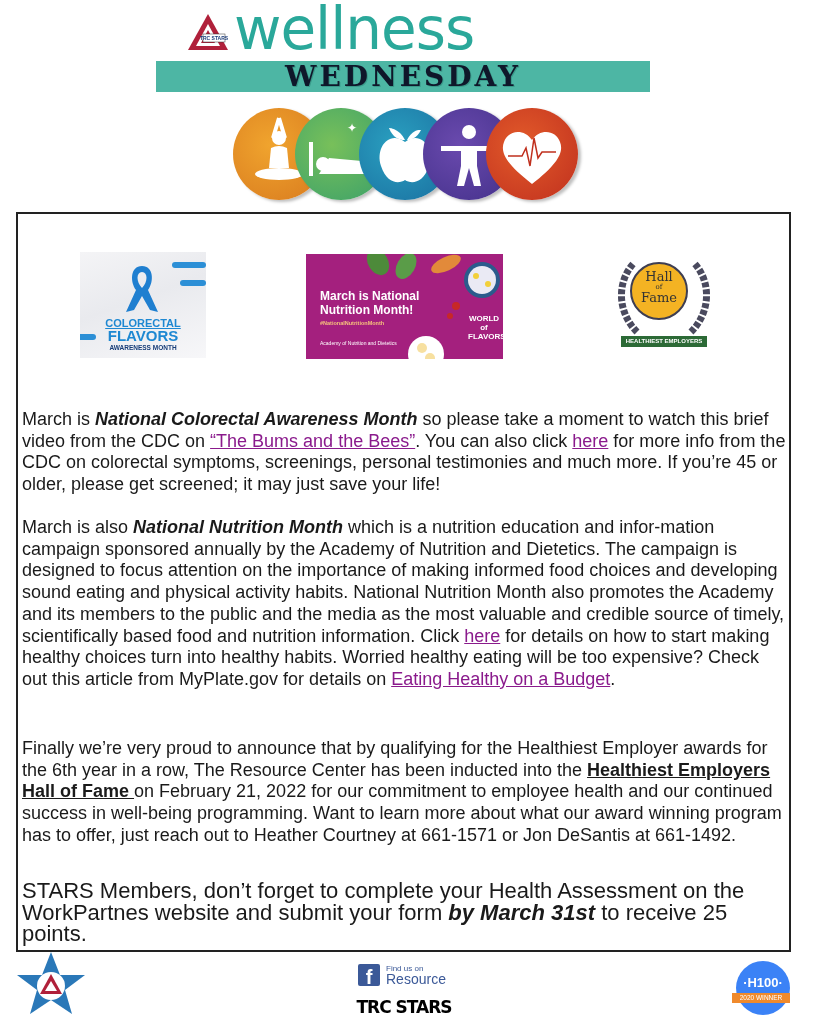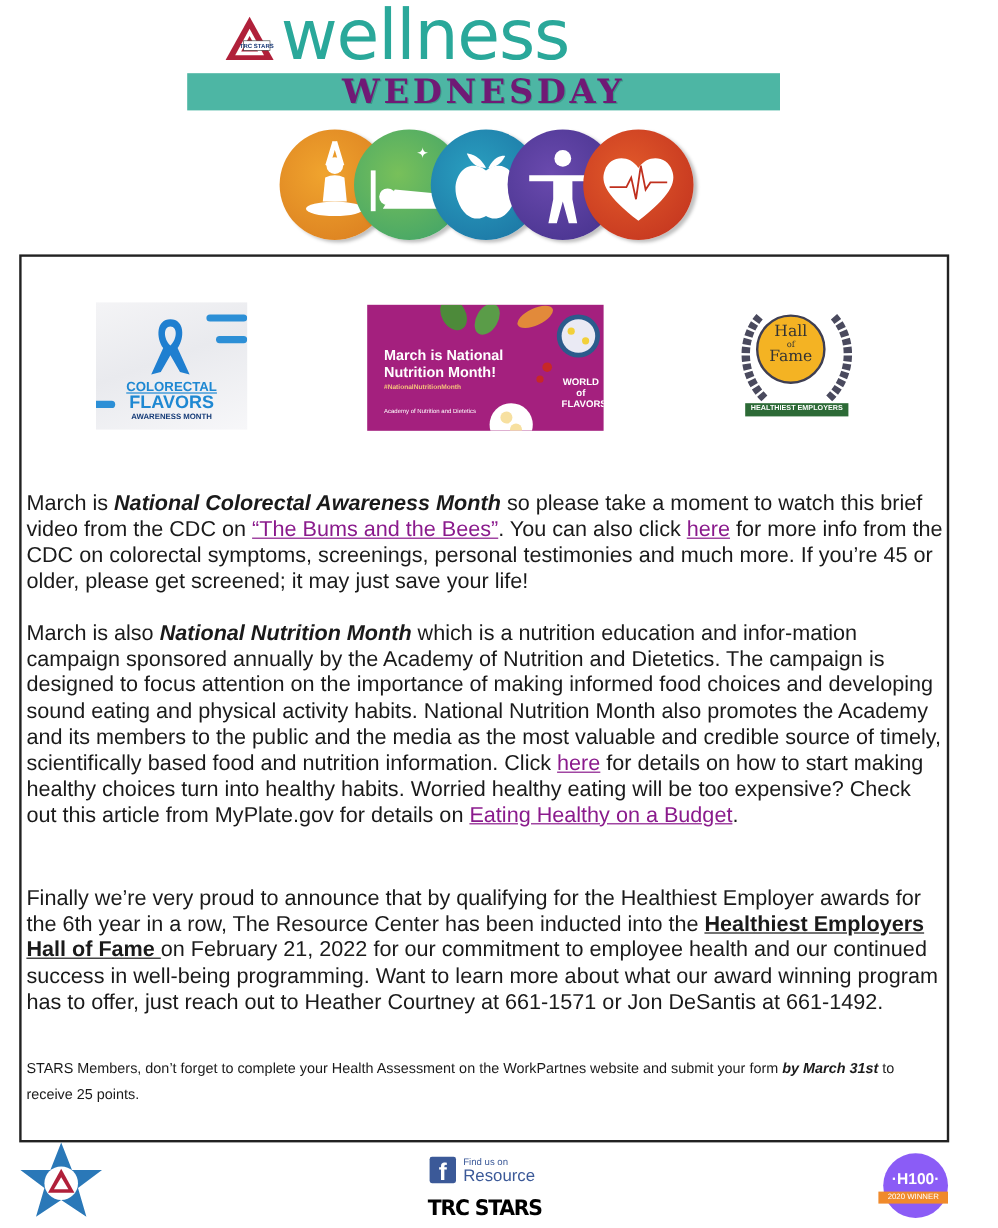--- a/index.html
+++ b/index.html
@@ -2,21 +2,21 @@
 <html><head>
 <meta charset="utf-8">
 <style>
   html, body { margin: 0; padding: 0; background: #ffffff; }
   body { width: 832px; height: 1023px; position: relative; overflow: hidden; font-family: "Liberation Sans", sans-serif; color: #1a1a1a; }
 
   
   .hdr-logo { position: absolute; left: 186px; top: 12px; width: 44px; height: 42px; }
   .hdr-wellness { position: absolute; left: 234px; top: -6px; font-family: "DejaVu Sans", sans-serif; font-size: 58px; letter-spacing: -1px; color: #2aa89a; font-weight: normal; line-height: 70px; }
   .hdr-band { position: absolute; left: 156px; top: 61px; width: 494px; height: 31px; background: #4db6a4; }
-  .hdr-band-text { position: absolute; left: 0; right: 0; top: 0; text-align: center; font-family: "DejaVu Serif", serif; font-weight: bold; font-size: 28px; letter-spacing: 3px; color: #701a75; line-height: 31px; text-shadow: 1px 1px 0 #3a9a8a; border-radius: 10px; }
+  .hdr-band-text { position: absolute; left: 0; right: 0; top: 0; text-align: center; font-family: "DejaVu Serif", serif; font-weight: bold; font-size: 28px; letter-spacing: 3px; color: #0f172a; line-height: 31px; text-shadow: 1px 1px 0 #3a9a8a; border-radius: 10px; }
 
   .circles { position: absolute; left: 233px; top: 108px; width: 345px; height: 96px; }
   .circle { position: absolute; top: 0; width: 92px; height: 92px; border-radius: 50%; box-shadow: 3px 2px 3px rgba(0,0,0,0.25); }
   .circle svg { position: absolute; left: 0; top: 0; width: 92px; height: 92px; }
 
   
   .main-box { position: absolute; left: 16px; top: 212px; width: 771px; height: 736px; border: 2px solid #222; background: #fff; }
 
   .promo { position: absolute; }
   .promo-cancer { left: 62px; top: 38px; width: 126px; height: 106px; background: linear-gradient(160deg,#f4f4f6 0%,#e9eaee 45%,#f7f7f9 100%); overflow: hidden; }
@@ -38,30 +38,30 @@
   .hof-badge .l3 { font-family: "DejaVu Serif", serif; font-size: 13px; line-height: 13px; color: #333; display: block; }
   .hof-ribbon { position: absolute; left: 10px; top: 84px; width: 86px; height: 11px; background: #2c6a36; color: #fff; font-size: 6px; font-weight: bold; line-height: 11px; text-align: center; }
 
   .body-text { position: absolute; left: 4px; width: 764px; font-size: 18px; line-height: 21.7px; color: #1a1a1a; }
   .body-text b i, .bi { font-weight: bold; font-style: italic; }
   .lnk { color: #8a1a8c; text-decoration: underline; cursor: pointer; }
   .ul-bold { font-weight: bold; text-decoration: underline; }
   .p1 { top: 195px; }
   .p2 { top: 303px; }
   .p3 { top: 524px; }
-  .p4 { top: 666px; font-size: 12px; }
+  .p4 { top: 666px; font-size: 22px; }
 
   
   .ft-star { position: absolute; left: 15px; top: 950px; width: 72px; height: 68px; }
   .ft-fb { position: absolute; left: 358px; top: 964px; width: 92px; height: 28px; }
   .fb-square { position: absolute; left: 0; top: 0; width: 22px; height: 22px; background: #3b5998; border-radius: 2px; color: #fff; font-weight: bold; font-size: 20px; line-height: 26px; text-align: center; font-family: "Liberation Sans", sans-serif; }
   .fb-small { position: absolute; left: 28px; top: 0; font-size: 8px; color: #3b5998; line-height: 9px; }
   .fb-big { position: absolute; left: 28px; top: 8px; font-size: 14px; color: #3b5998; line-height: 15px; }
   .ft-trc { position: absolute; left: 356px; top: 997px; width: 96px; text-align: center; font-family: "DejaVu Sans", sans-serif; font-weight: bold; font-size: 17px; letter-spacing: -1px; color: #000; transform: scaleY(1.05); }
-  .ft-h100 { position: absolute; left: 736px; top: 961px; width: 54px; height: 54px; border-radius: 50%; background: #8b5cf6; }
+  .ft-h100 { position: absolute; left: 736px; top: 961px; width: 54px; height: 54px; border-radius: 50%; background: #3b82f6; }
   .ft-h100 .h { position: absolute; left: 0; right: 0; top: 14px; text-align: center; color: #fff; font-weight: bold; font-size: 13px; }
   .ft-h100 .w { position: absolute; left: -4px; top: 32px; width: 58px; height: 10px; background: #f08a2c; color: #fff; font-size: 6.5px; line-height: 10px; text-align: center; }
 </style>
 </head>
 <body>
 
 <div class="hdr-logo">
   <svg viewBox="0 0 44 42" width="44" height="42">
     <polygon points="22,2 42,38 2,38" fill="#b0203a"></polygon>
     <polygon points="22,12 34,34 10,34" fill="#ffffff"></polygon>

